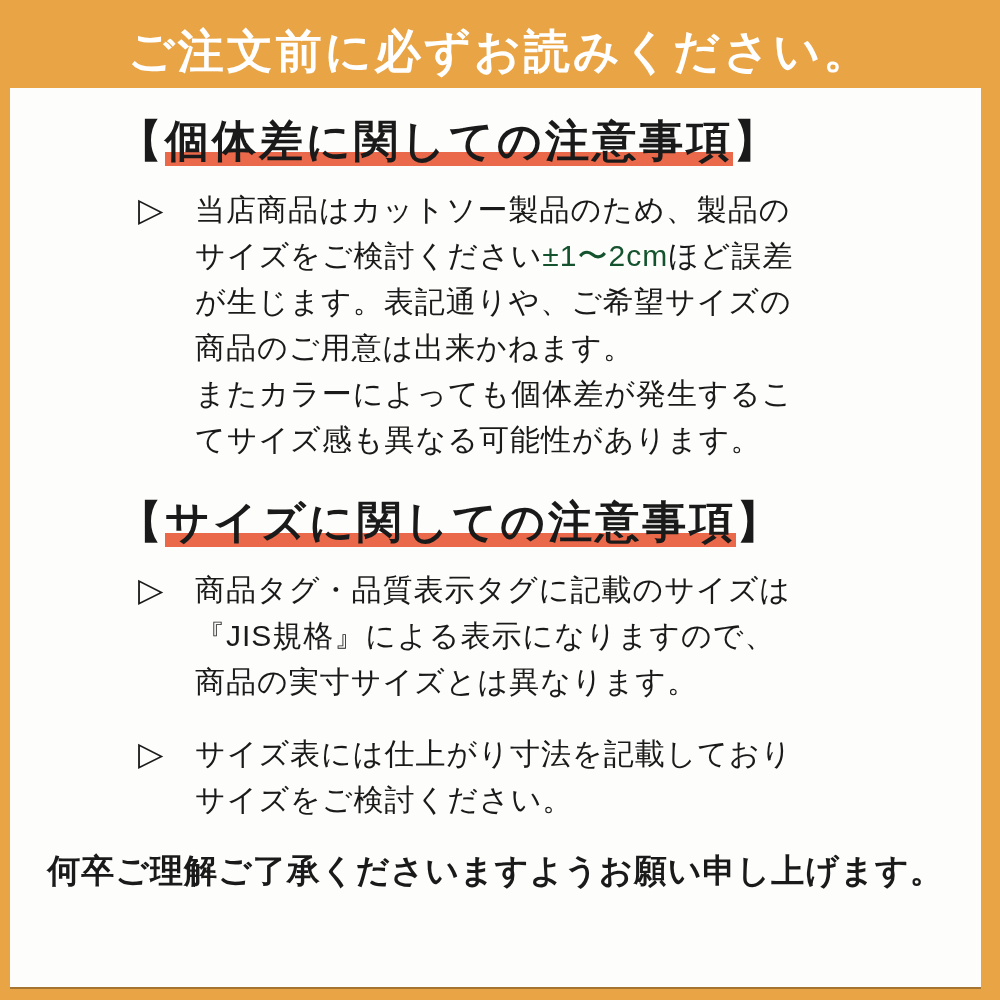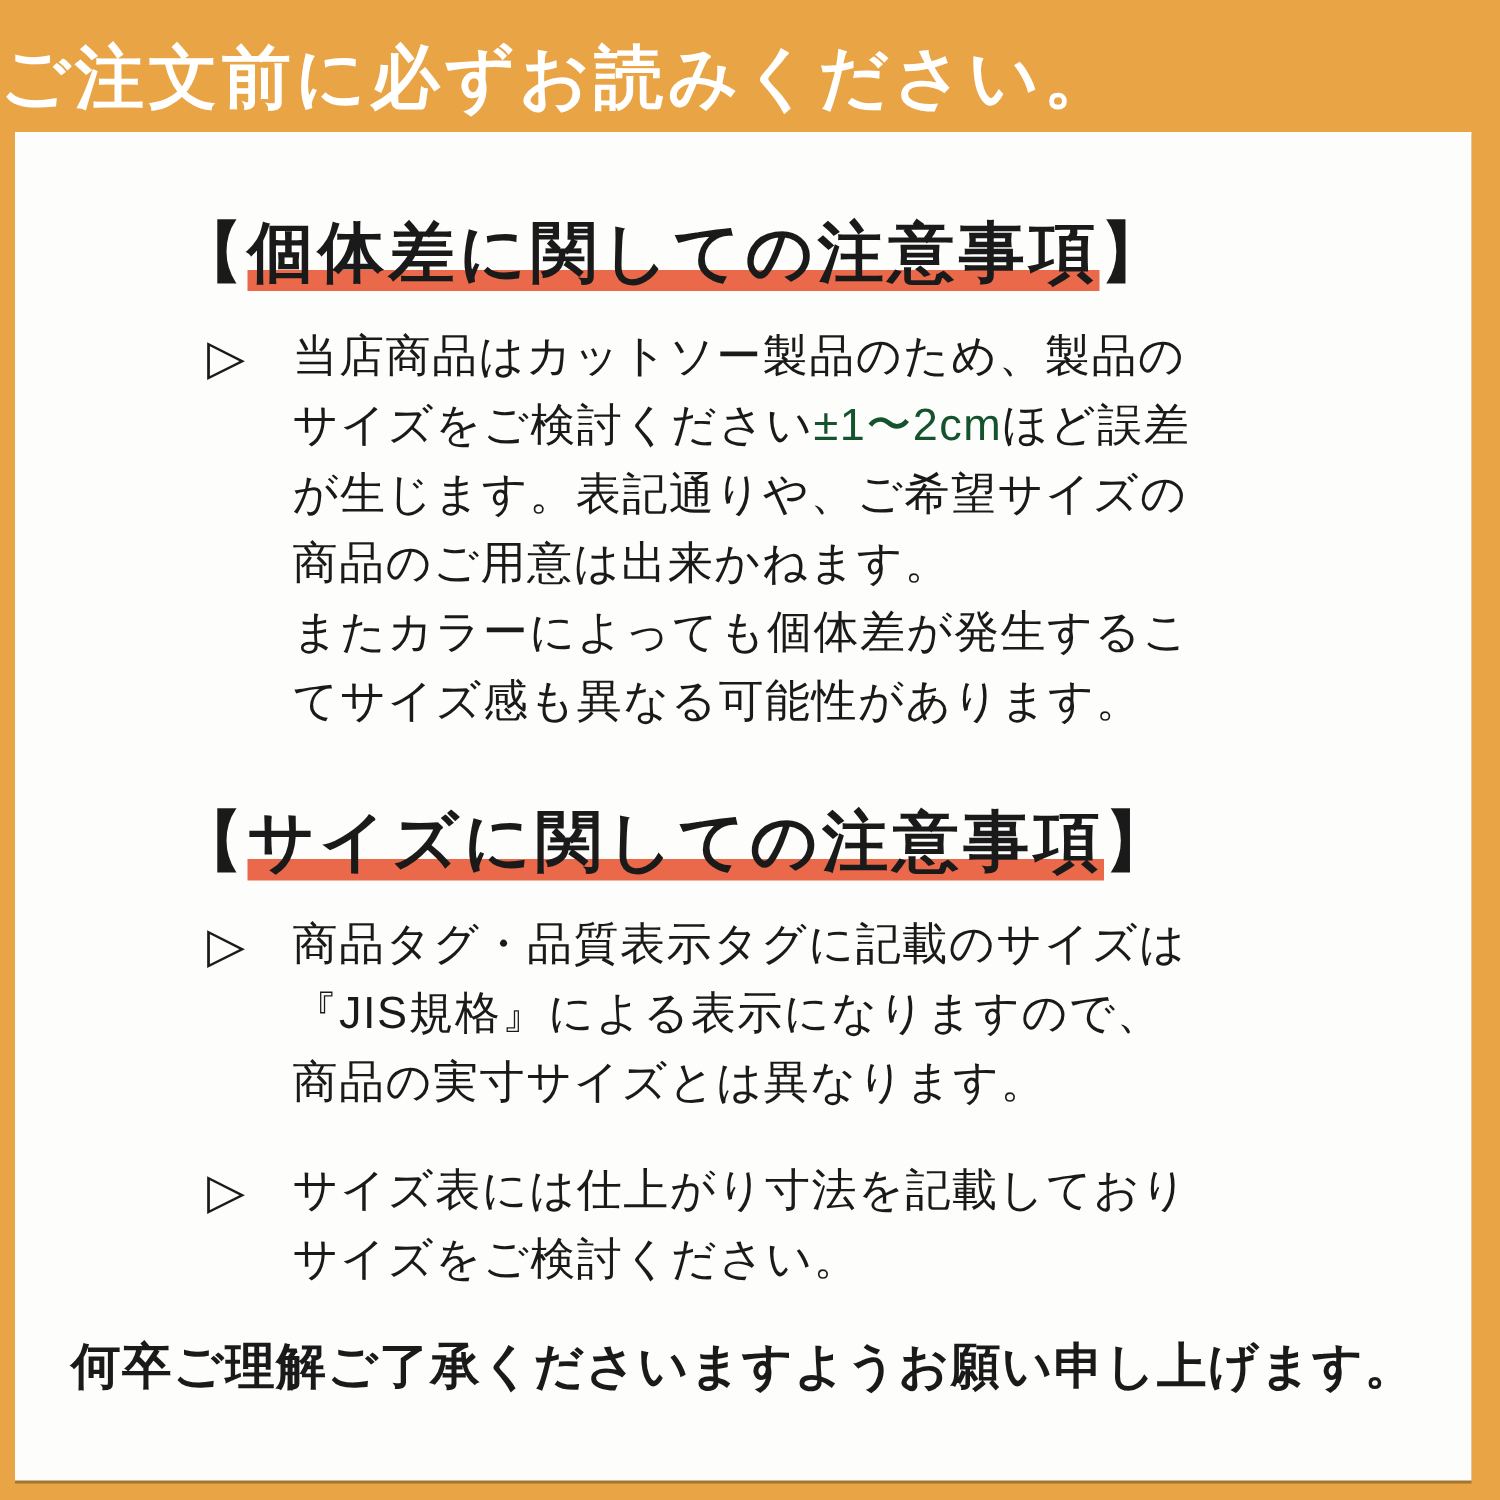--- a/index.html
+++ b/index.html
@@ -7,21 +7,21 @@
     width:1000px;height:1000px;
     background:#E8A445;
     font-family:"Liberation Sans","DejaVu Sans",sans-serif;
     color:#1A1A1A;
     overflow:hidden;
     position:relative;
   }
   .banner{
     height:104px;
     background:#E8A445;
-    display:flex;align-items:center;justify-content:flex-start;
+    display:flex;align-items:center;justify-content:center;
   }
   .banner-title{
     color:#FFFFFF;
     font-size:46px;
     font-weight:bold;
     letter-spacing:3px;
     white-space:nowrap;
   }
   .frame{
     position:absolute;
@@ -31,21 +31,20 @@
     box-sizing:border-box;
     padding:28px 0 0 0;
   }
   .heading{
     padding-left:108px;
     font-size:44px;
     font-weight:bold;
     letter-spacing:3px;
     line-height:1.15;
     white-space:nowrap;
-    margin-top:28px;
   }
   .heading .underlined{
     background:linear-gradient(to top,#E9694A 14px,transparent 14px);
     padding-bottom:1px;
   }
   .bullet{
     display:flex;
     padding-left:128px;
     margin-top:20px;
   }
@@ -56,21 +55,21 @@
     line-height:46px;
     color:#1A1A1A;
   }
   .bullet-body{
     font-size:30px;
     line-height:46px;
     letter-spacing:1px;
     white-space:nowrap;
   }
   .red{color:#14532d;}
-  .section2{margin-top:46px;}
+  .section2{margin-top:34px;}
   .bullet-gap{margin-top:26px;}
   .footer{
     margin-top:26px;
     text-align:center;
     font-size:33px;
     font-weight:bold;
     letter-spacing:1px;
     white-space:nowrap;
   }
 </style>

